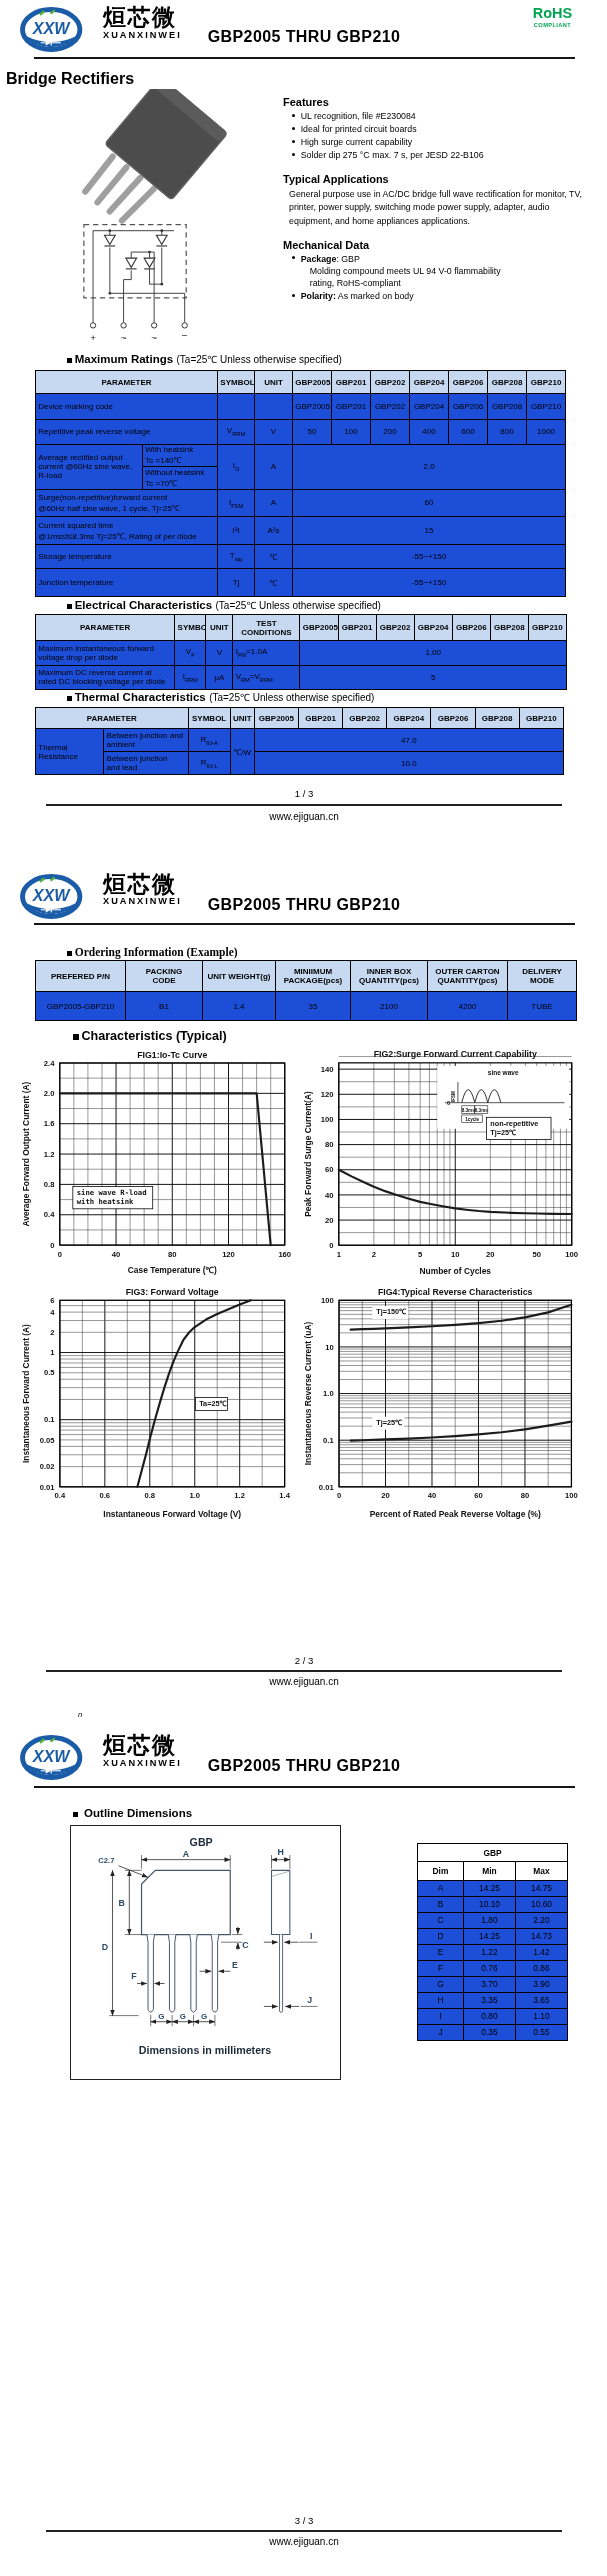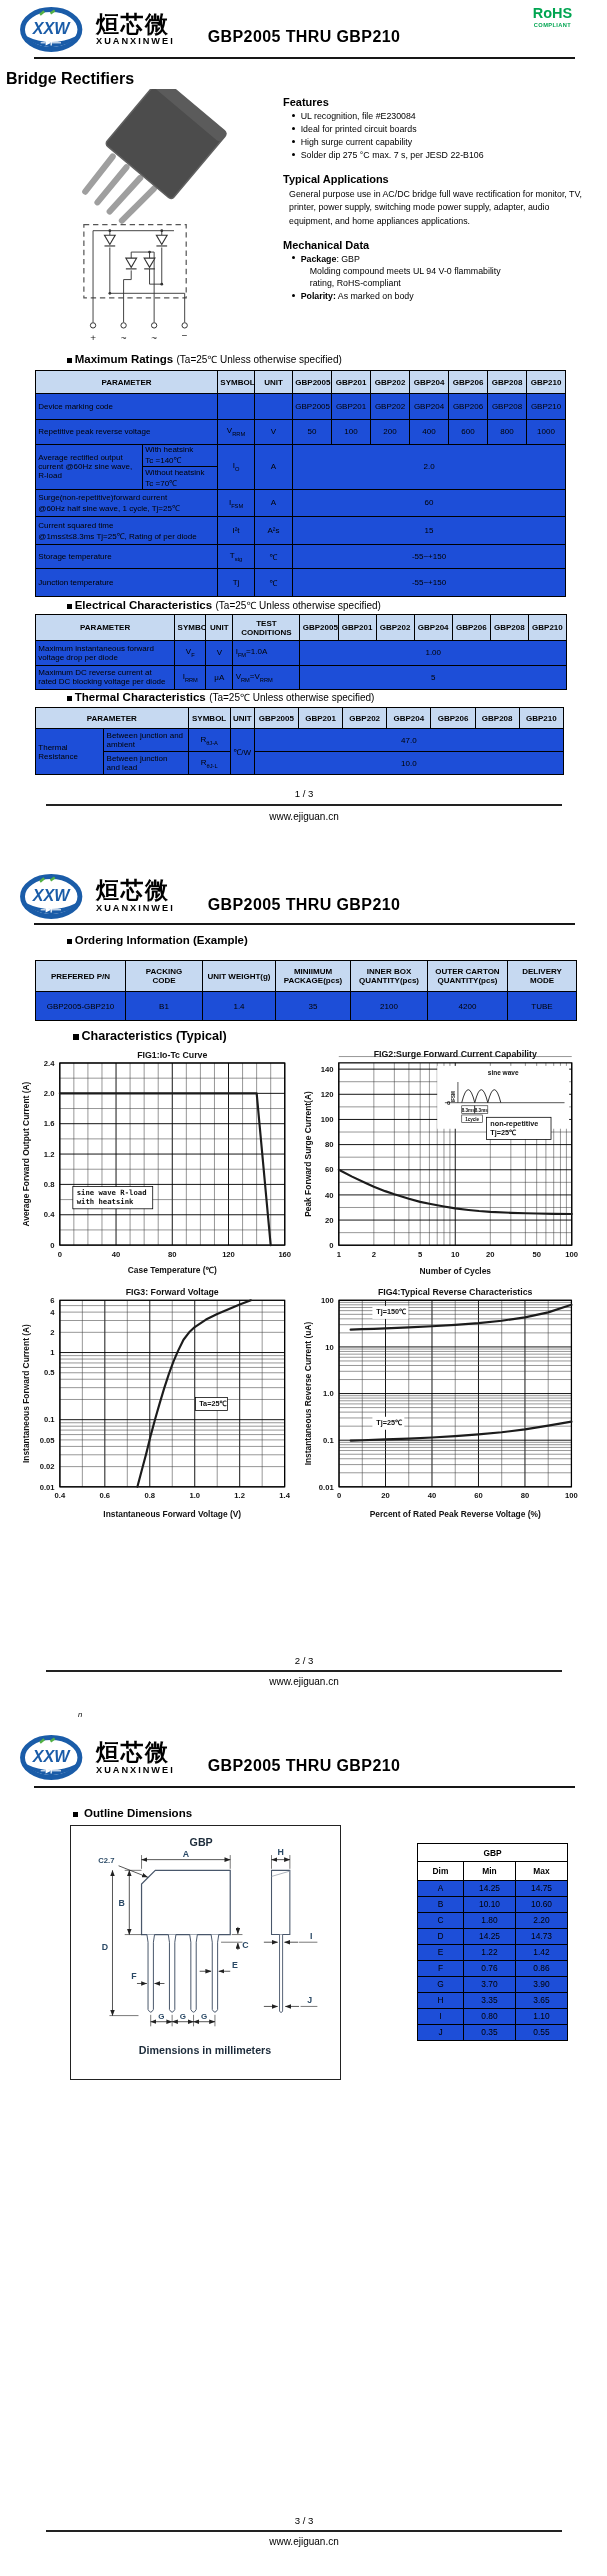--- a/index.html
+++ b/index.html
@@ -1,20 +1,20 @@
 <!DOCTYPE html>
 <html style="font-size:12.2px"><head>
 <meta charset="utf-8">
 <style>
   html,body{margin:0;padding:0;background:#e8e8e8;font-family:"Liberation Sans",sans-serif;color:#000;}
   #sheet{position:relative;width:608px;height:2576px;background:#fff;margin:0 auto;overflow:hidden;}
   .pg{position:absolute;left:0;width:608px;background:#fff;}
   .abs{position:absolute;}
   .hdr-rule{position:absolute;height:1.5px;background:#161616;}
-  .logo{position:absolute;display:flex;align-items:center;gap:7px;}
+  .logo{position:absolute;display:flex;gap:14px;}
   .cn{font-size:23px;font-weight:bold;letter-spacing:1.5px;line-height:1;font-family:"Liberation Sans",sans-serif;}
   .en{font-size:9.2px;font-weight:bold;letter-spacing:2px;margin-top:0.8px;}
   .doctitle{position:absolute;left:0;width:100%;text-align:center;font-size:16px;font-weight:bold;letter-spacing:0.4px;}
   .rohs{position:absolute;text-align:center;color:#00a551;line-height:1.1;}
   .rohs .r1{font-size:14.5px;font-weight:bold;}
   .rohs .r2{font-size:5.7px;font-weight:bold;letter-spacing:0.4px;}
   .center-ttl{position:absolute;left:6px;width:100%;font-size:16px;font-weight:bold;}
   .h1{font-size:11px;font-weight:bold;margin:0 0 3.1px 0;}
   .fi{font-size:8.8px;margin:3.1px 0 3.1px 9.2px;}
   .dot{display:inline-block;width:3.1px;height:3.1px;border-radius:50%;background:#000;margin-right:5.4px;vertical-align:2.3px;}
@@ -354,21 +354,21 @@
         <line x1="46" y1="52" x2="60" y2="52" stroke="#fff" stroke-width="1.5"></line>
       </svg>
       <div class="lt">
         <div class="cn">烜芯微</div>
         <div class="en">XUANXINWEI</div>
       </div>
     </div>
     <div class="doctitle" style="top:31px;">GBP2005 THRU GBP210</div>
     <div class="hdr-rule" style="left:34px;top:58px;width:541px;"></div>
 
-    <div class="sect" style="left:67px;top:68px;"><span class="sq"></span><b>Ordering Information (Example)</b></div>
+    <div class="sect" style="left:67px;top:80px;font-family:Liberation Serif, serif;"><span class="sq"></span><b>Ordering Information (Example)</b></div>
     <table class="dt" style="left:35px;top:95px;width:540px;">
       <colgroup>
           <col style="width:90px">
           <col style="width:77px">
           <col style="width:73px">
           <col style="width:75px">
           <col style="width:77px">
           <col style="width:80px">
           <col style="width:69px">
         </colgroup>

